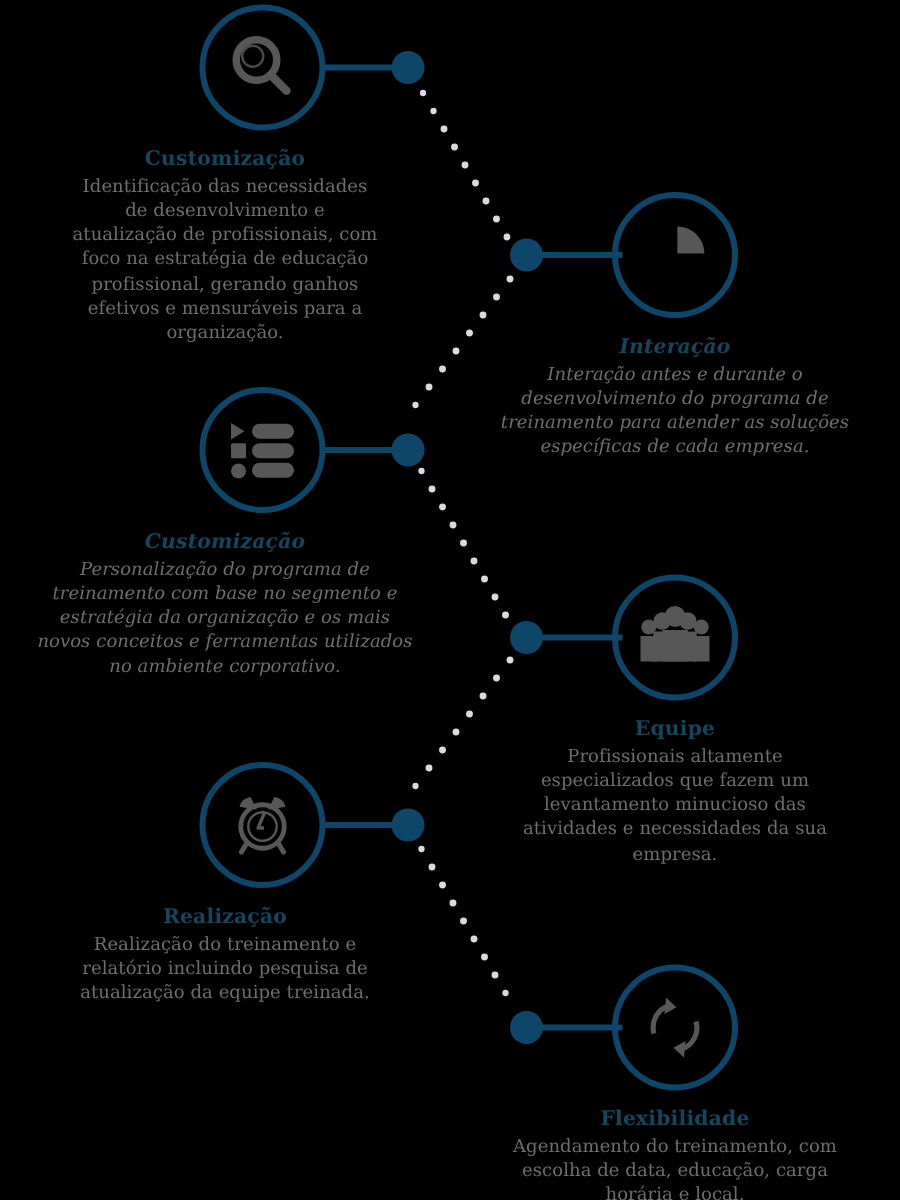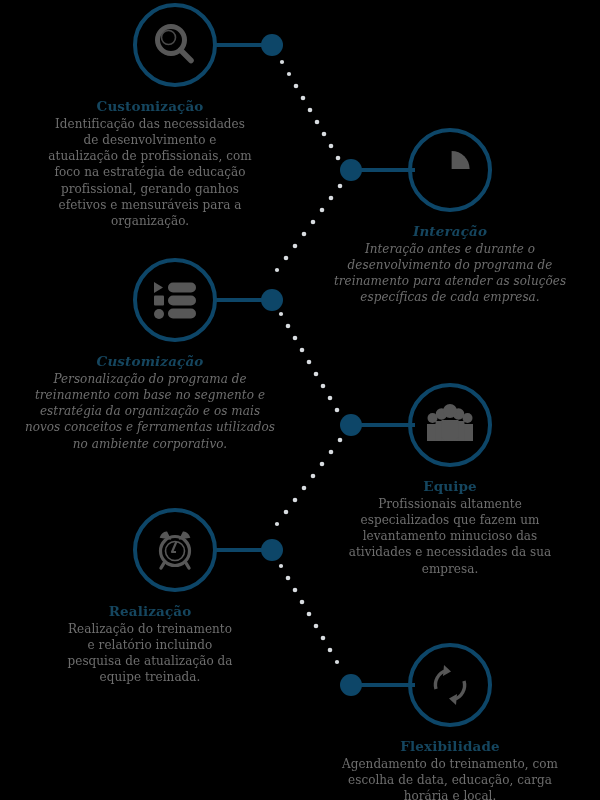--- a/index.html
+++ b/index.html
@@ -190,21 +190,21 @@
           <path d="M10 10 a7 7 0 0 1 5.5 -4.5 l3 6 z" fill="#575757" stroke-width="2"></path>
           <path d="M38 10 a7 7 0 0 0 -5.5 -4.5 l-3 6 z" fill="#575757" stroke-width="2"></path>
           <circle cx="24" cy="24" r="14.5"></circle>
           <circle cx="24" cy="24" r="9.5" stroke-width="1.6"></circle>
           <path d="M25.5 14.5 L21 25 h4" stroke-width="2.2" stroke-linejoin="round"></path>
           <line x1="13" y1="36" x2="10" y2="41" stroke-width="3.4" stroke-linecap="round"></line>
           <line x1="35" y1="36" x2="38" y2="41" stroke-width="3.4" stroke-linecap="round"></line>
         </g>
       </svg>
     </div>
-    <div class="txt" style="padding:0 64px;">
+    <div class="txt" style="padding:0 48px;">
       <div class="title">Realização</div>
       <div class="body">Realização do treinamento e relatório incluindo pesquisa de atualização da equipe treinada.</div>
     </div>
   </div>
 
   <div class="node side-right" style="left:300px; top:640px; width:300px; height:168px;">
     <div class="stem" style="left:55px; width:60px;"></div>
     <div class="knob" style="left:40px;"></div>
     <div class="circle" style="left:108px;">
       <svg width="46" height="46" viewBox="0 0 46 46">

